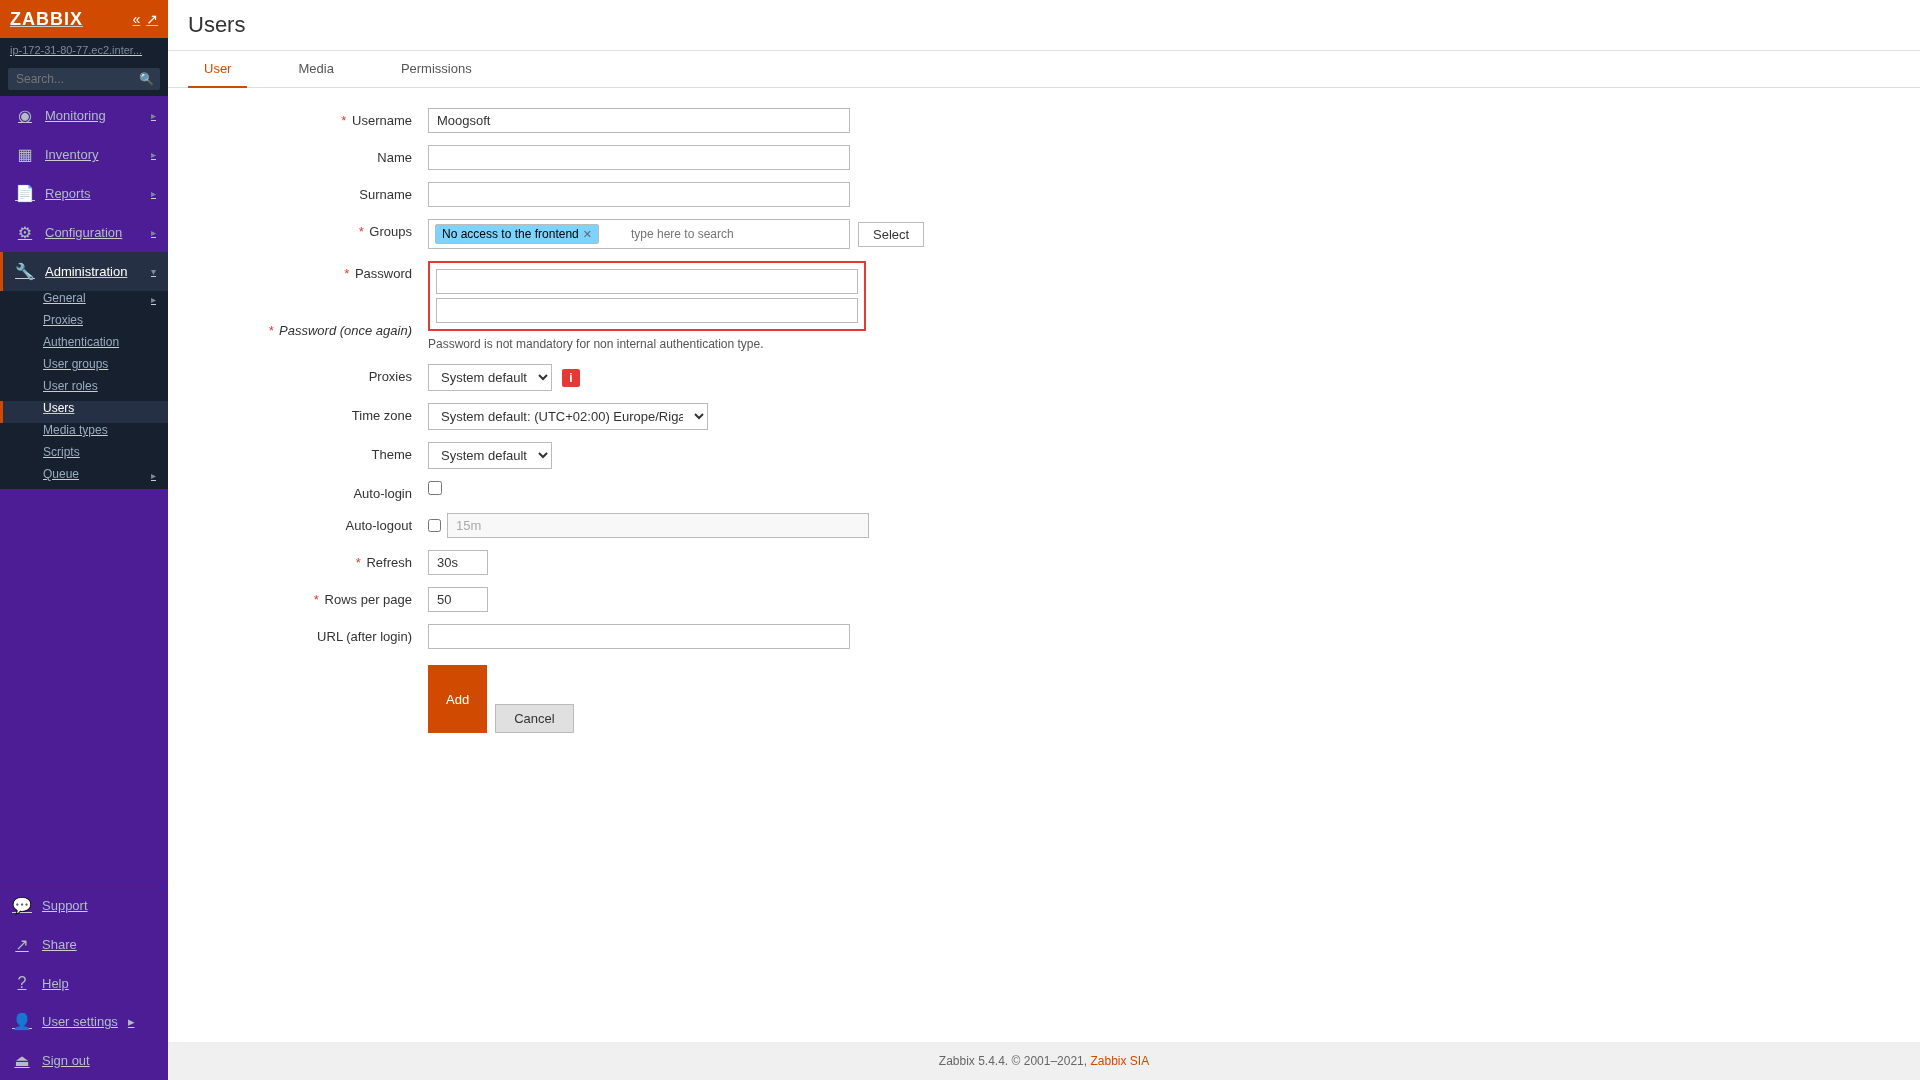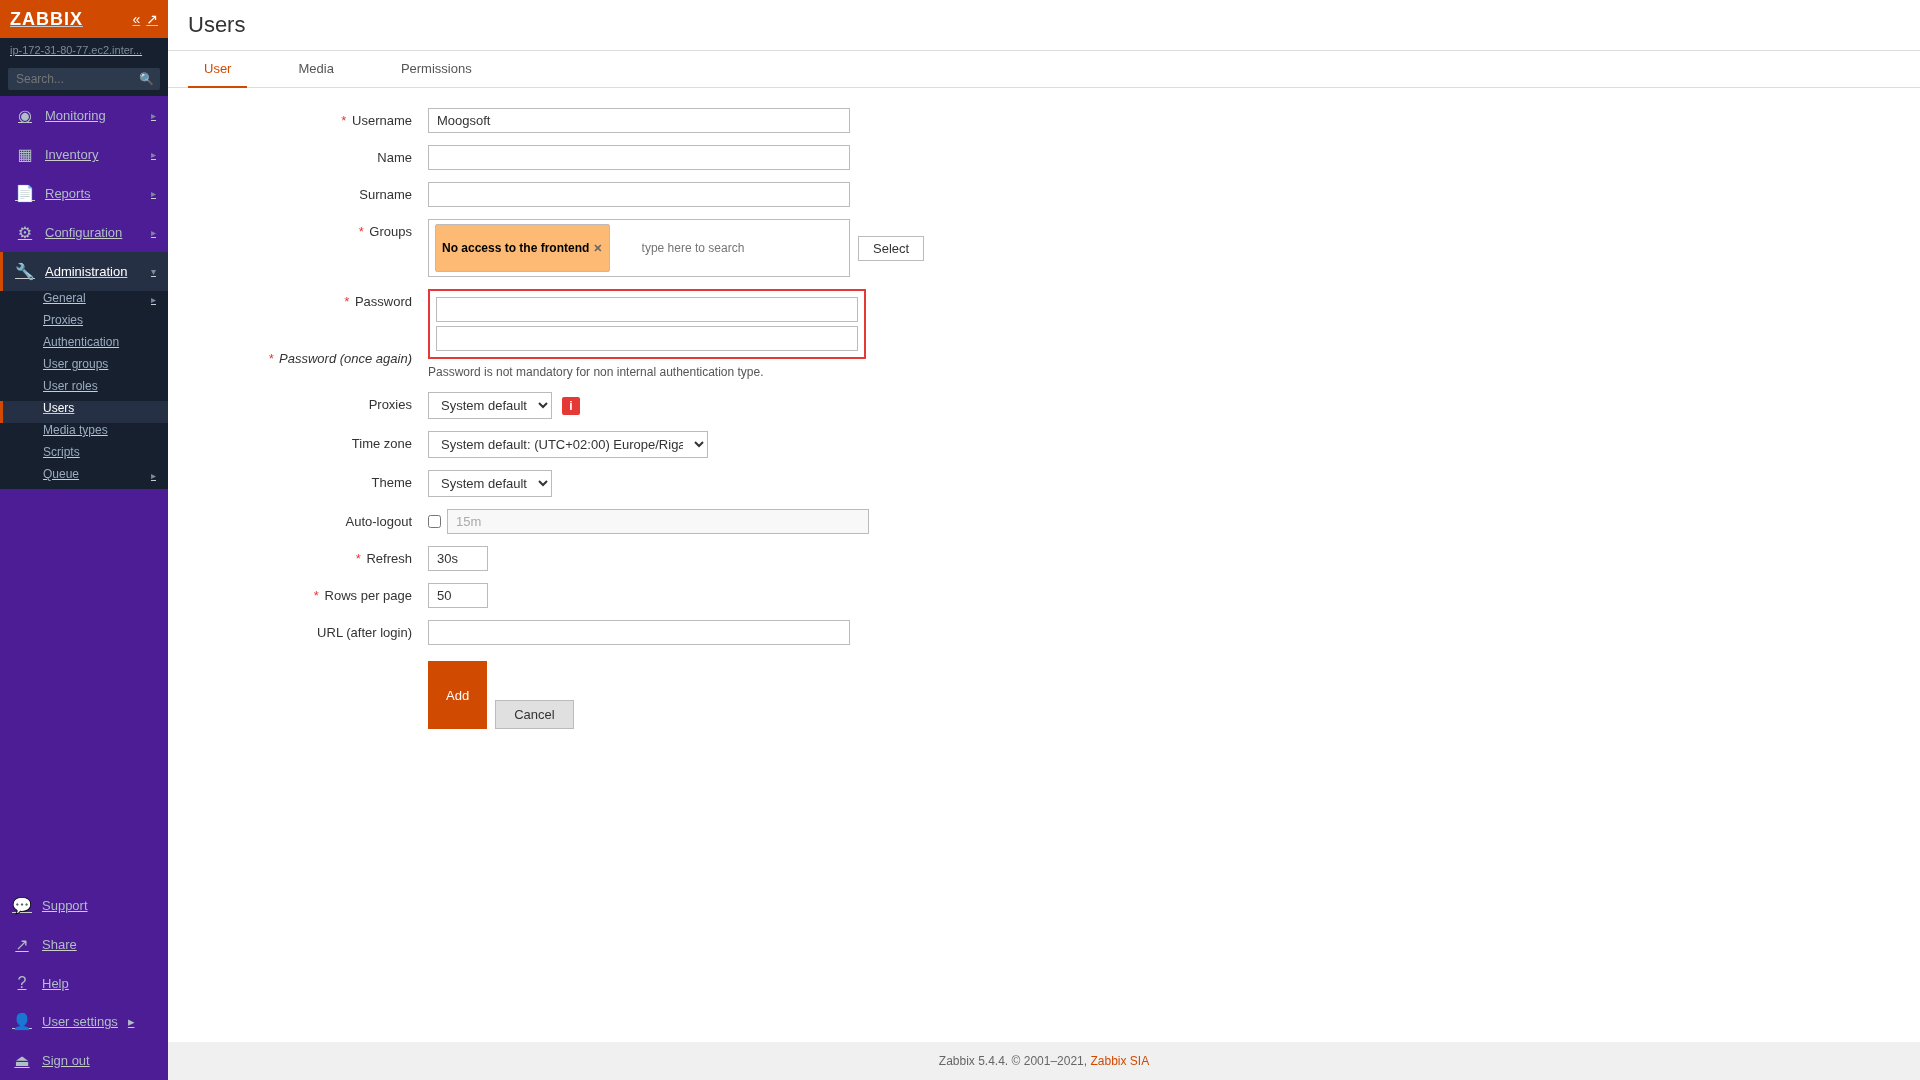--- a/index.html
+++ b/index.html
@@ -202,28 +202,27 @@
     .groups-input-box {
       width: 422px;
       border: 1px solid #bbb;
       background: white;
       padding: 4px 6px;
       min-height: 28px;
     }
     .groups-tag {
       display: inline-flex;
       align-items: center;
-      background: #fdba74;
+      background: #7dd3fc;
       border: 1px solid #bbb;
       border-radius: 2px;
-      padding: 16px 6px;
+      padding: 2px 6px;
       font-size: 12px;
       gap: 4px;
       margin-right: 4px;
-      font-weight: bold;
     }
     .groups-tag .remove-x {
       cursor: pointer;
       color: #666;
       font-size: 11px;
     }
     .groups-search {
       border: none;
       outline: none;
       font-size: 12px;
@@ -567,20 +566,28 @@
 
     <div class="form-row">
       <div class="form-label">
         <span>Theme</span>
       </div>
       <div class="form-input">
         <select class="form-select"><option>System default</option></select>
       </div>
     </div>
 
+    <div class="form-row">
+      <div class="form-label">
+        <span>Auto-login</span>
+      </div>
+      <div class="form-input checkbox-wrap">
+        <input type="checkbox" style="">
+      </div>
+    </div>
 
     <div class="form-row">
       <div class="form-label">
         <span>Auto-logout</span>
       </div>
       <div class="form-input auto-logout-wrap">
         <input type="checkbox" style="">
         <input type="text" class="auto-logout-val" value="15m" style="color: rgb(170, 170, 170); background: rgb(248, 248, 248);">
       </div>
     </div>

